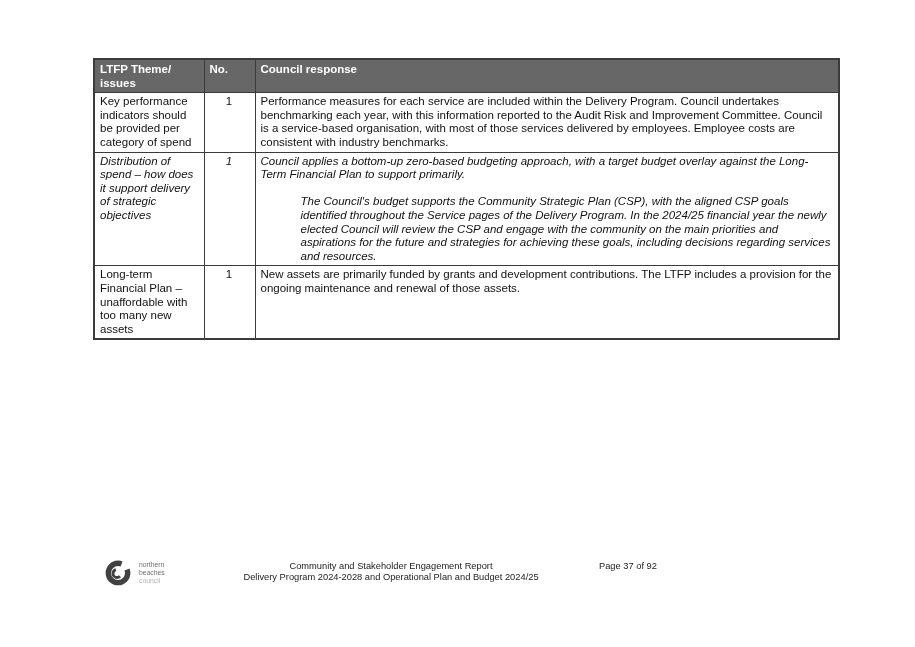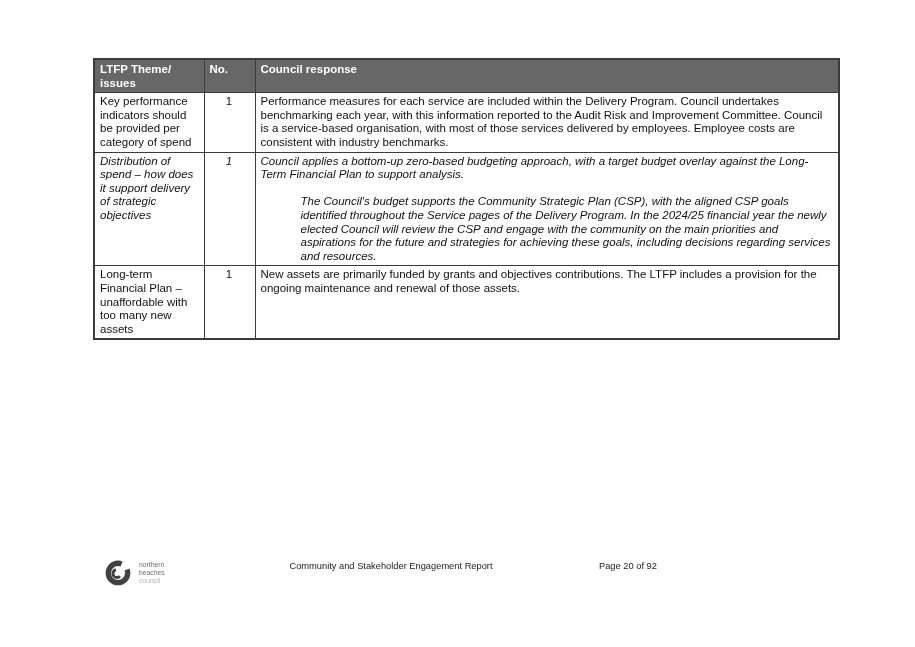--- a/index.html
+++ b/index.html
@@ -73,44 +73,45 @@
         <td class="col-theme">Key performance indicators should be provided per category of spend</td>
         <td class="col-no">1</td>
         <td class="col-resp">
           <div class="para">Performance measures for each service are included within the Delivery Program. Council undertakes benchmarking each year, with this information reported to the Audit Risk and Improvement Committee. Council is a service-based organisation, with most of those services delivered by employees. Employee costs are consistent with industry benchmarks.</div>
         </td>
       </tr>
       <tr class="r1">
         <td class="col-theme">Distribution of spend – how does it support delivery of strategic objectives</td>
         <td class="col-no">1</td>
         <td class="col-resp">
-          <div class="para">Council applies a bottom-up zero-based budgeting approach, with a target budget overlay against the Long-Term Financial Plan to support analysis.</div>
+          <div class="para">Council applies a bottom-up zero-based budgeting approach, with a target budget overlay against the Long-Term Financial Plan to support primarily.</div>
           <div class="para">The Council's budget supports the Community Strategic Plan (CSP), with the aligned CSP goals identified throughout the Service pages of the Delivery Program. In the 2024/25 financial year the newly elected Council will review the CSP and engage with the community on the main priorities and aspirations for the future and strategies for achieving these goals, including decisions regarding services and resources.</div>
         </td>
       </tr>
       <tr class="r2">
         <td class="col-theme">Long-term Financial Plan – unaffordable with too many new assets</td>
         <td class="col-no">1</td>
         <td class="col-resp">
-          <div class="para">New assets are primarily funded by grants and objectives contributions. The LTFP includes a provision for the ongoing maintenance and renewal of those assets.</div>
+          <div class="para">New assets are primarily funded by grants and development contributions. The LTFP includes a provision for the ongoing maintenance and renewal of those assets.</div>
         </td>
       </tr>
     </tbody>
   </table>
 </div>
 
 <div class="footer">
   <div class="footer-logo">
     <svg class="logo-mark" viewBox="0 0 30 30">
       <circle cx="14.5" cy="15.5" r="10" fill="none" stroke="#414141" stroke-width="5.6" pathLength="100" stroke-dasharray="81 13" stroke-dashoffset="0"></circle>
       <circle cx="13.5" cy="16" r="4.2" fill="none" stroke="#414141" stroke-width="3" pathLength="100" stroke-dasharray="58 42" stroke-dashoffset="-12"></circle>
     </svg>
     <div class="logo-text">
       <div>northern</div>
       <div>beaches</div>
       <div class="light">council</div>
     </div>
   </div>
   <div class="footer-center">
     <div>Community and Stakeholder Engagement Report</div>
+    <div>Delivery Program 2024-2028 and Operational Plan and Budget 2024/25</div>
   </div>
-  <div class="footer-page">Page 20 of 92</div>
+  <div class="footer-page">Page 37 of 92</div>
 </div>
 
 </body></html>

